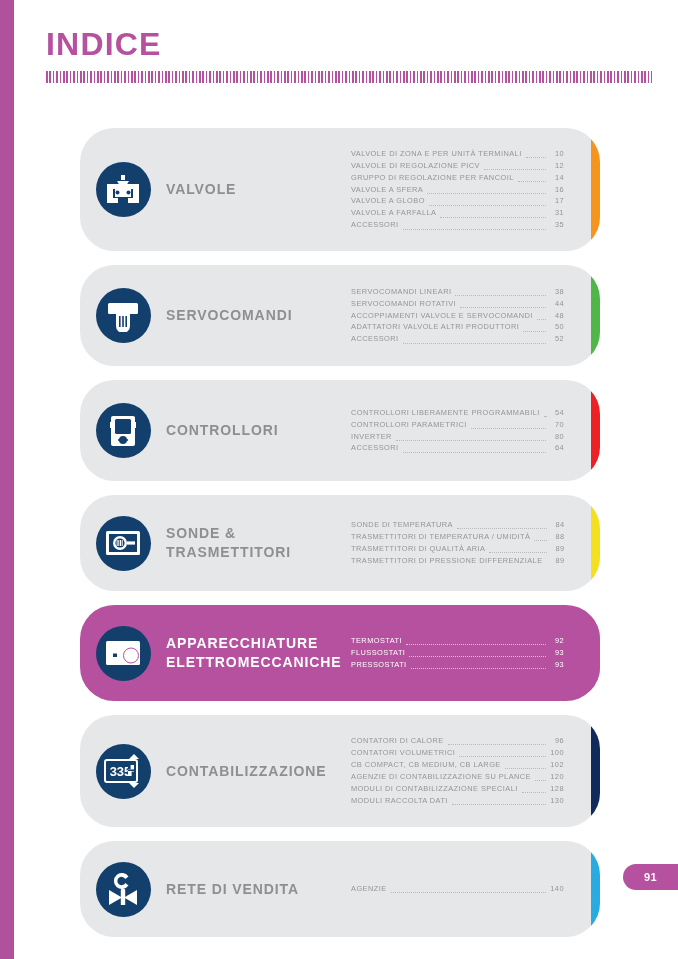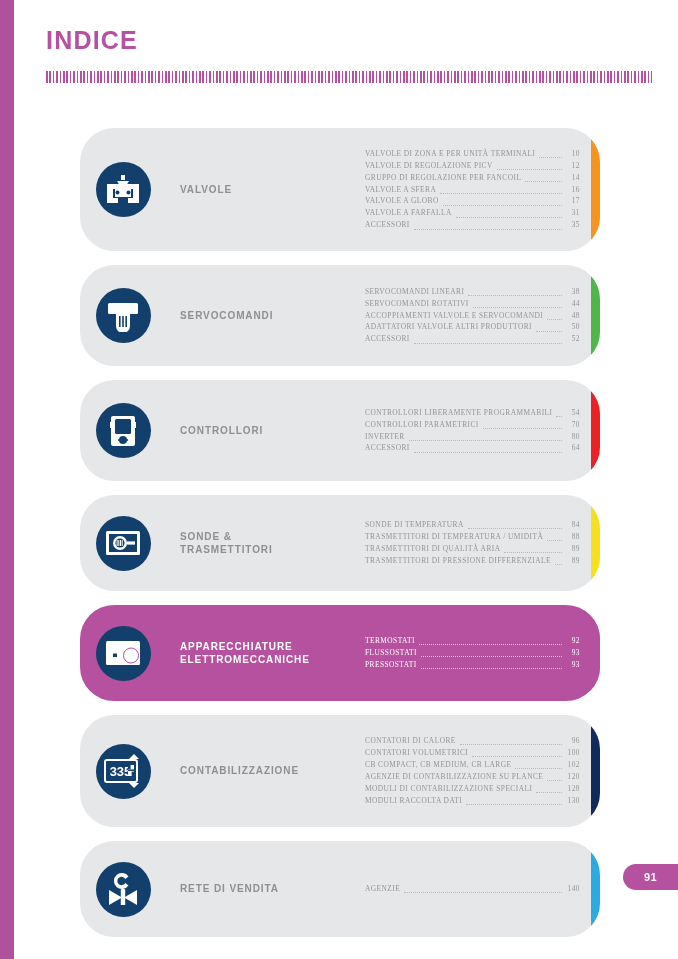--- a/index.html
+++ b/index.html
@@ -14,21 +14,21 @@
   
   .page-edge {
     position: absolute;
     left: 0; top: 0;
     width: 14px; height: 959px;
     background: #b0519c;
   }
   .page-title {
     position: absolute;
     left: 46px; top: 26px;
-    font-size: 25px;
+    font-size: 32px;
     font-weight: bold;
     letter-spacing: 1.2px;
     color: #b5519e;
   }
   .title-rule {
     position: absolute;
     left: 46px; top: 71px;
     width: 606px; height: 12px;
     background-image: repeating-linear-gradient(
       to right,
@@ -67,33 +67,31 @@
     width: 55px; height: 55px;
     border-radius: 50%;
     background: #133f6c;
     display: flex;
     align-items: center;
     justify-content: center;
   }
   .sec-title {
     flex: 0 0 auto;
     width: 185px;
-    font-size: 10px;
+    font-size: 14px;
     font-weight: bold;
     letter-spacing: 0.9px;
     color: #8d8f91;
     line-height: 1.35;
-    margin-left: 14px;
   }
   .section.highlight .sec-title { color: #ffffff; }
 
   .toc {
     flex: 1 1 auto;
-    padding-right: 20px;
-    font-family: Liberation Serif, serif;
+    padding-right: 36px;
   }
   .toc-row {
     display: flex;
     align-items: flex-end;
     font-size: 7.4px;
     letter-spacing: 0.45px;
     color: #939598;
     line-height: 1.62;
     white-space: nowrap;
   }

